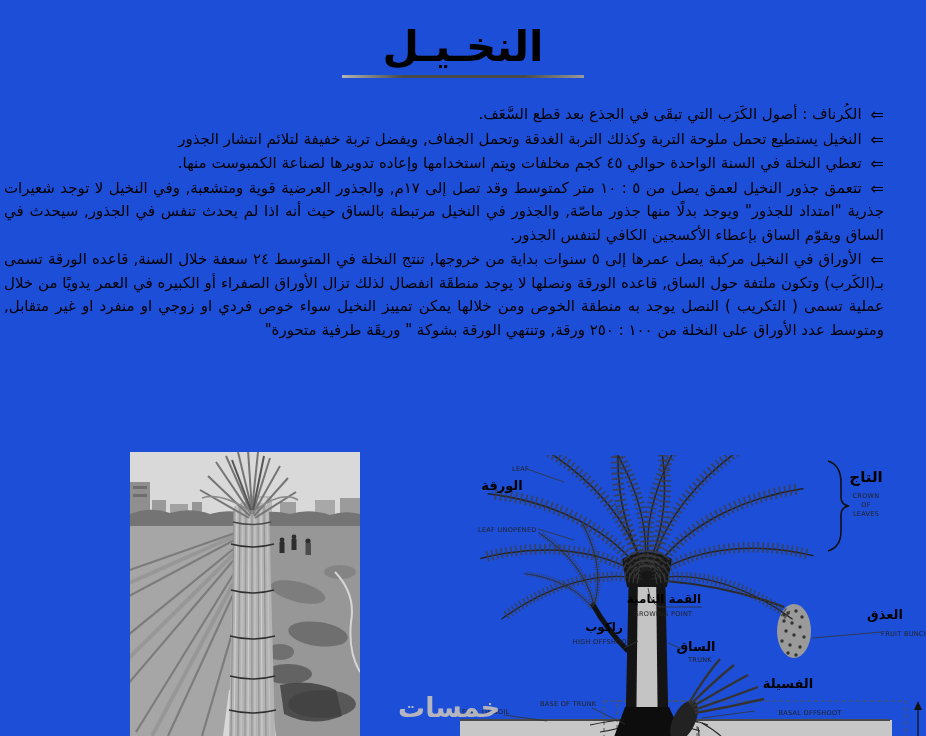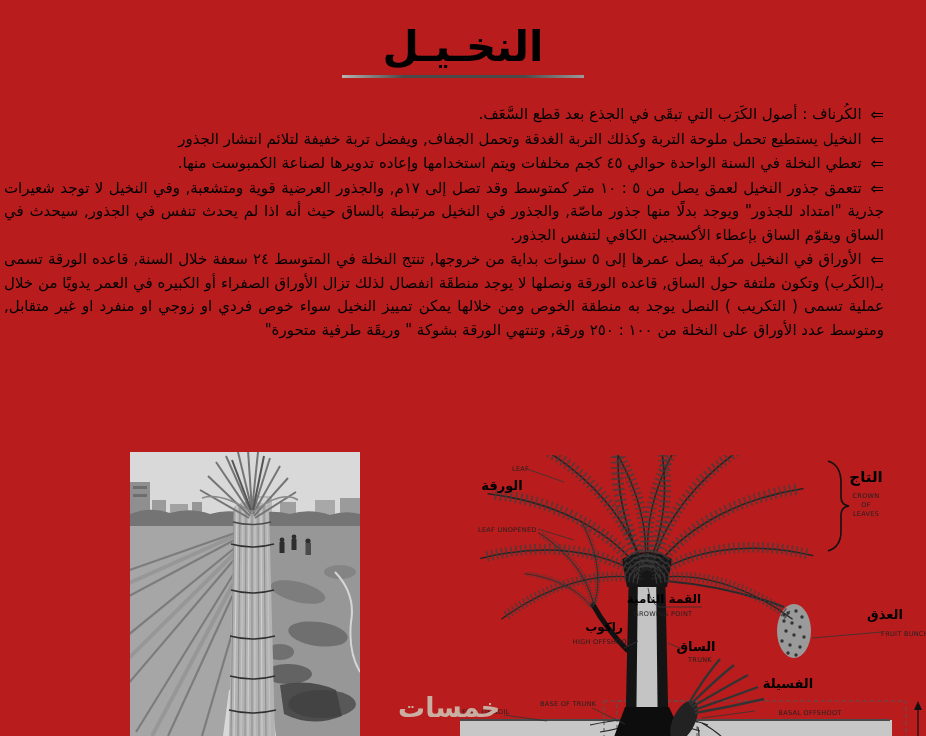--- a/index.html
+++ b/index.html
@@ -1,17 +1,17 @@
 <!DOCTYPE html>
 <html lang="ar"><head>
 <meta charset="utf-8">
 <style>
   html,body{margin:0;padding:0;background:#fff;}
   body{width:926px;height:736px;overflow:hidden;font-family:"DejaVu Sans",sans-serif;}
-  .page{position:relative;width:926px;height:736px;background:#b91c1c;}
+  .page{position:relative;width:926px;height:736px;background:#1d4ed8;}
 
   
   .doc-title{margin:0;padding-top:24px;text-align:center;font-size:42px;line-height:1.1;
              font-weight:bold;color:#000;letter-spacing:1px;}
   .title-underline{width:242px;height:3px;margin:5px auto 0;
              background:linear-gradient(to right,#b5b5b5,#4a4a4a 25%,#4a4a4a 75%,#9a9a9a);}
 
   
   .content{position:absolute;top:102px;right:42px;left:4px;direction:rtl;
            text-align:justify;font-size:15px;line-height:23.5px;color:#000;

